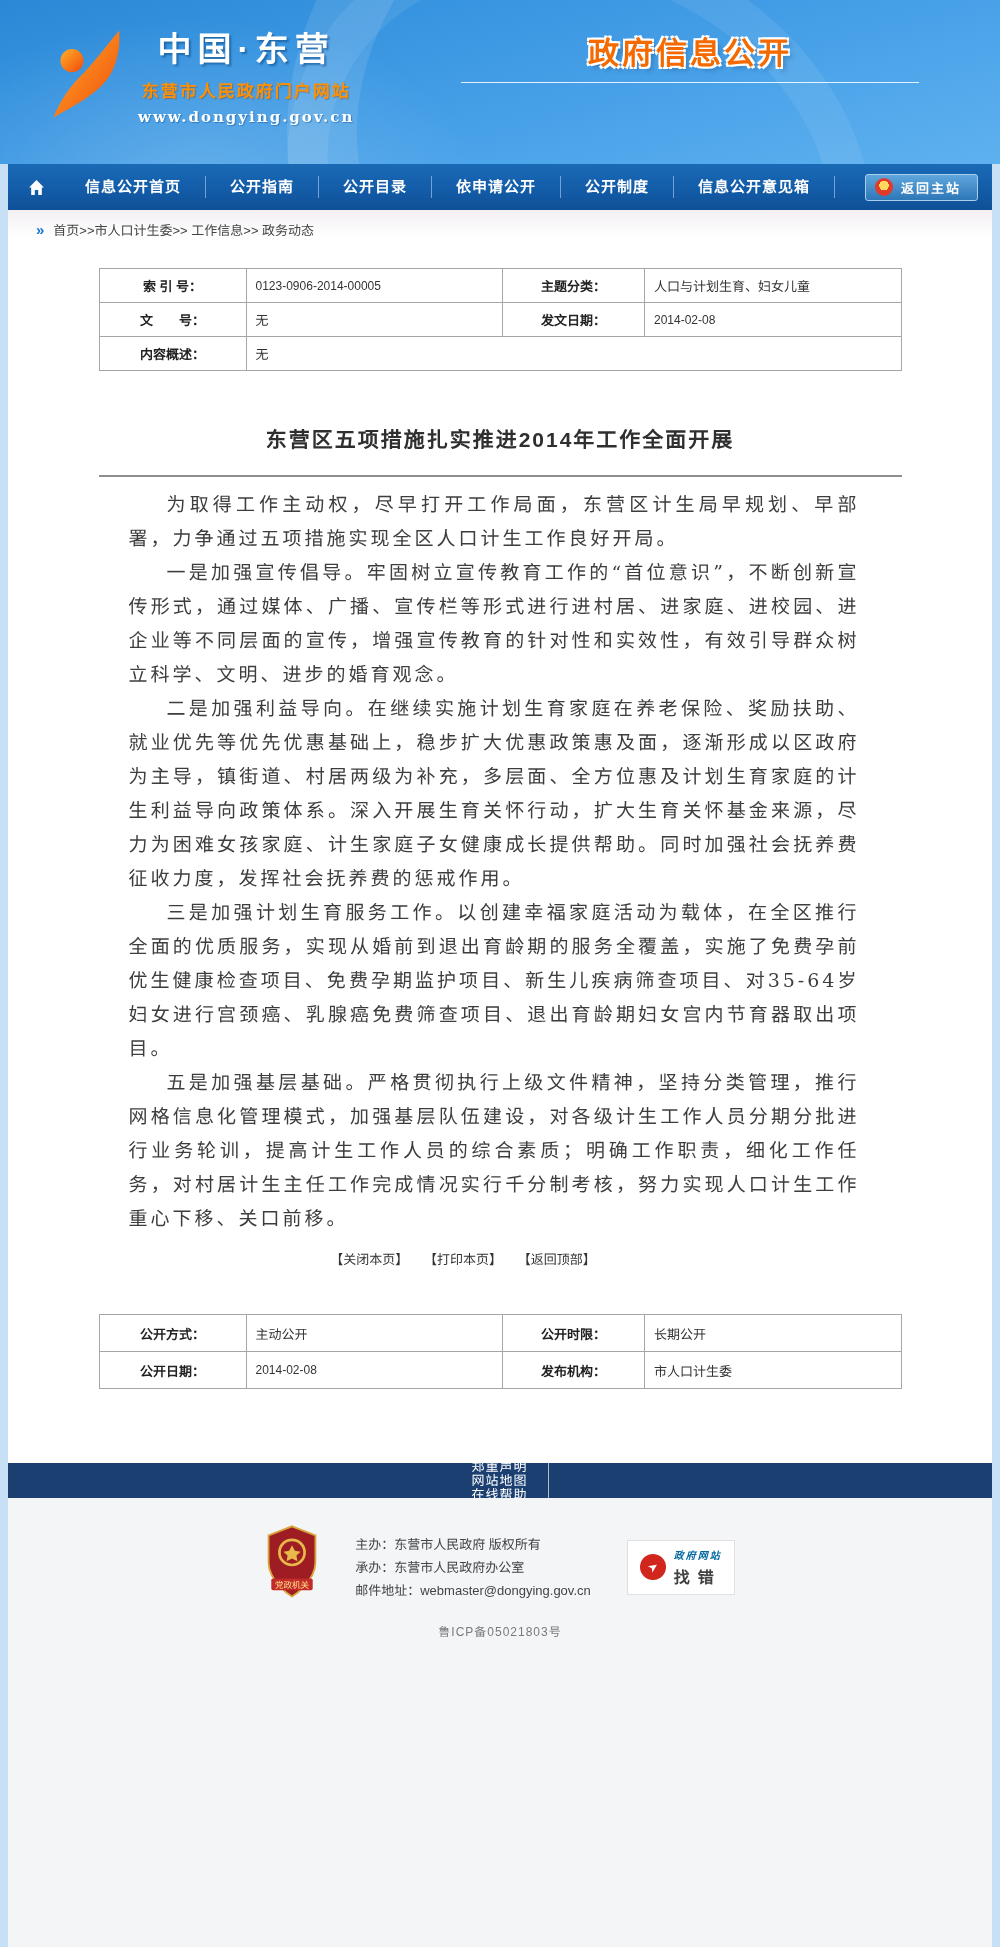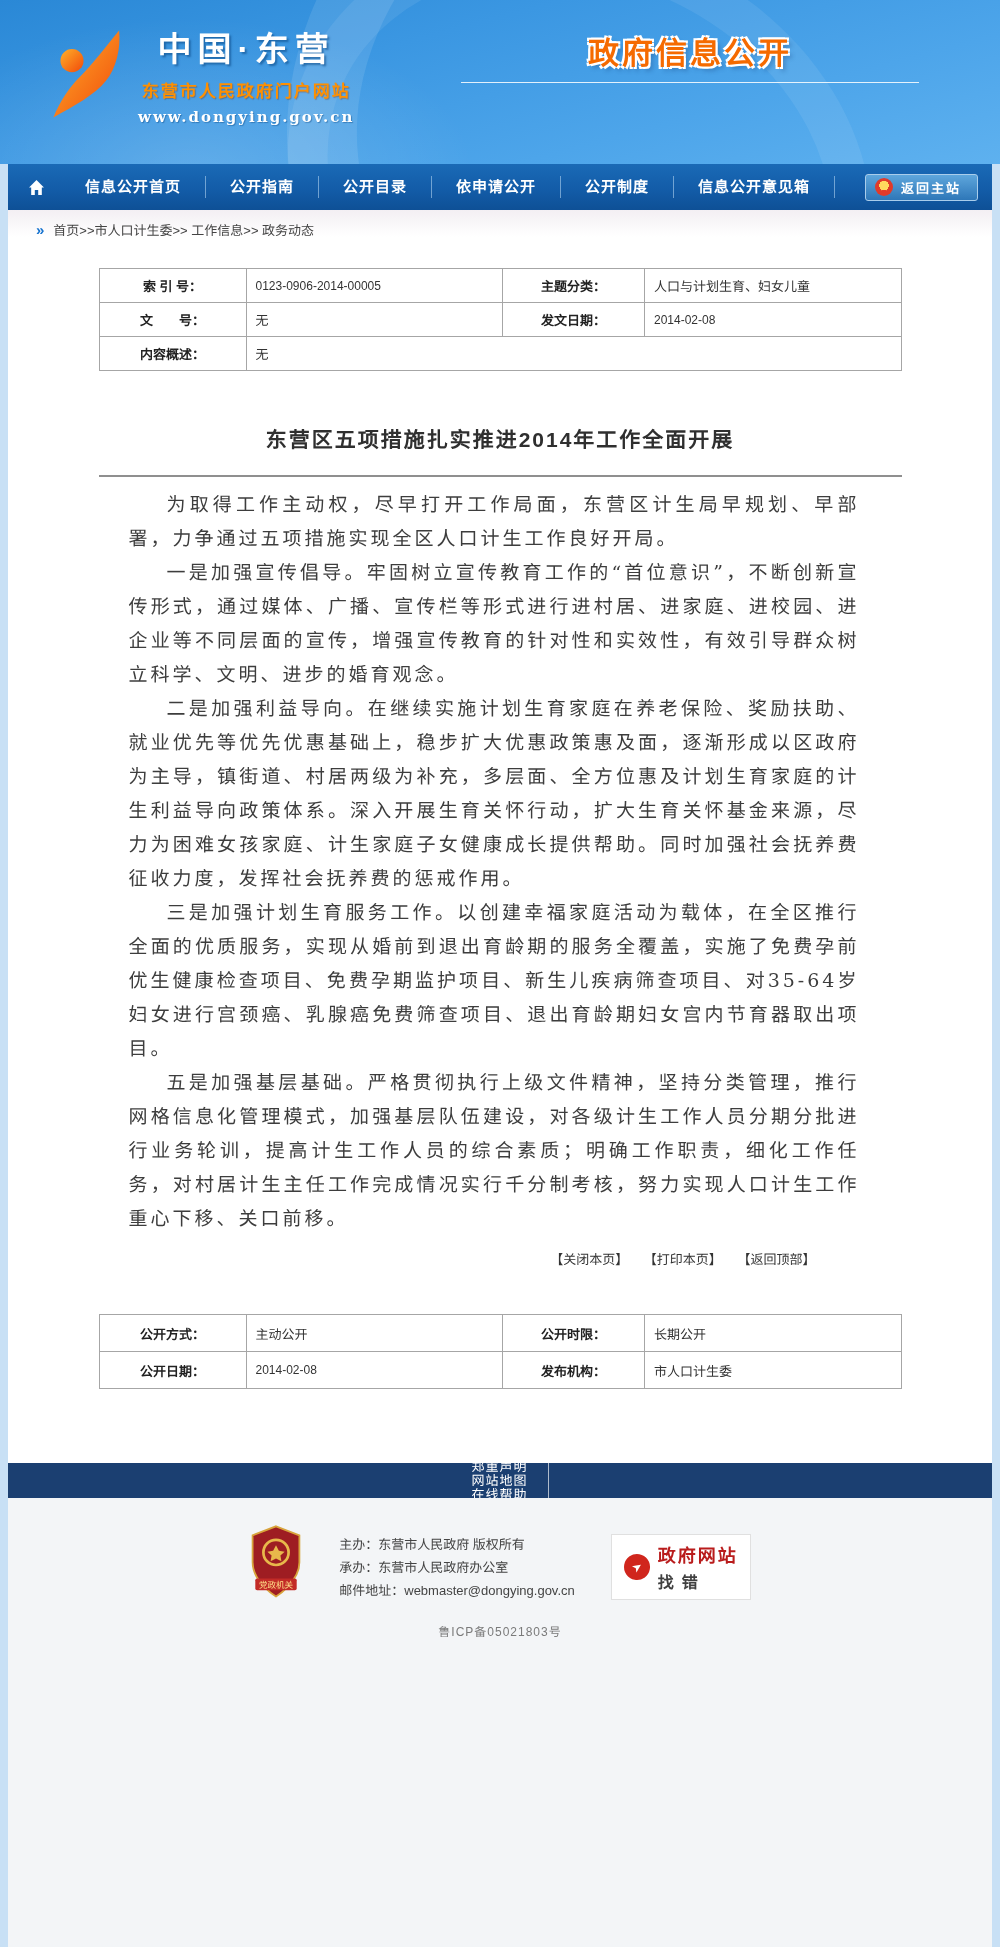--- a/index.html
+++ b/index.html
@@ -61,37 +61,37 @@
   td.val.code { font-size:12px; }
 
   
   .article { width:803px; margin:0 auto; }
   .article-title { margin-top:52px; text-align:center; font-size:21px; font-weight:bold;
     color:#2f2f2f; letter-spacing:2px; }
   .title-divider { margin-top:22px; border-top:2px solid #8f8f8f; }
   .article-body { padding:10px 42px 0 30px; font-family:"DejaVu Serif", serif; font-size:19px;
     line-height:34px; letter-spacing:3px; color:#3d3d3d; text-align:justify; }
   .article-body p { text-indent:2em; margin:0; }
-  .actions { margin-top:14px; text-align:right; padding-right:86px; font-size:13px; color:#333; }
+  .actions { margin-top:14px; text-align:center; padding-right:86px; font-size:13px; color:#333; }
   .actions span { margin-left:12px; cursor:pointer; }
 
   
   .footer-bar { height:35px; margin:0 8px; background:#1b3f71; display:flex; align-items:center; justify-content:center;flex-direction:column; }
   .footer-link { color:#fff; font-size:13px; letter-spacing:1px; padding:0 20px; line-height:14px;
     border-right:1px solid rgba(255,255,255,.65); cursor:pointer; }
   .footer-link:last-child { border-right:none; }
   .footer { margin:0 8px; background:#f3f5f7; flex:1; padding-top:26px; }
   .footer-row { display:flex; justify-content:center; align-items:center; gap:36px; }
   .badge { cursor:pointer; }
   .foot-text { font-size:13px; color:#444; line-height:23px; }
   .find-error { display:flex; align-items:center; gap:8px; background:#fff; border:1px solid #e0e0e0;
     padding:6px 12px; cursor:pointer; }
   .fe-icon { width:26px; height:26px; border-radius:50%; background:#d0261d; color:#fff;
     display:flex; align-items:center; justify-content:center; font-size:12px; transform:rotate(-35deg); }
-  .fe-line1 { color:#b91c1c; font-size:18px; font-weight:bold; letter-spacing:2px; }
+  .fe-line1 { color:#0369a1; font-size:10px; font-weight:bold; letter-spacing:2px;font-style:italic; }
   .fe-line2 { color:#404040; font-size:16px; font-weight:bold; letter-spacing:8px; margin-top:2px; }
   .icp-line { text-align:center; margin-top:12px; font-size:12px; color:#7a7a7a; letter-spacing:1px; }
 </style>
 </head>
 <body>
 
 <div class="page">
 
   <header class="header">
     <div class="hdr-glow"></div>

